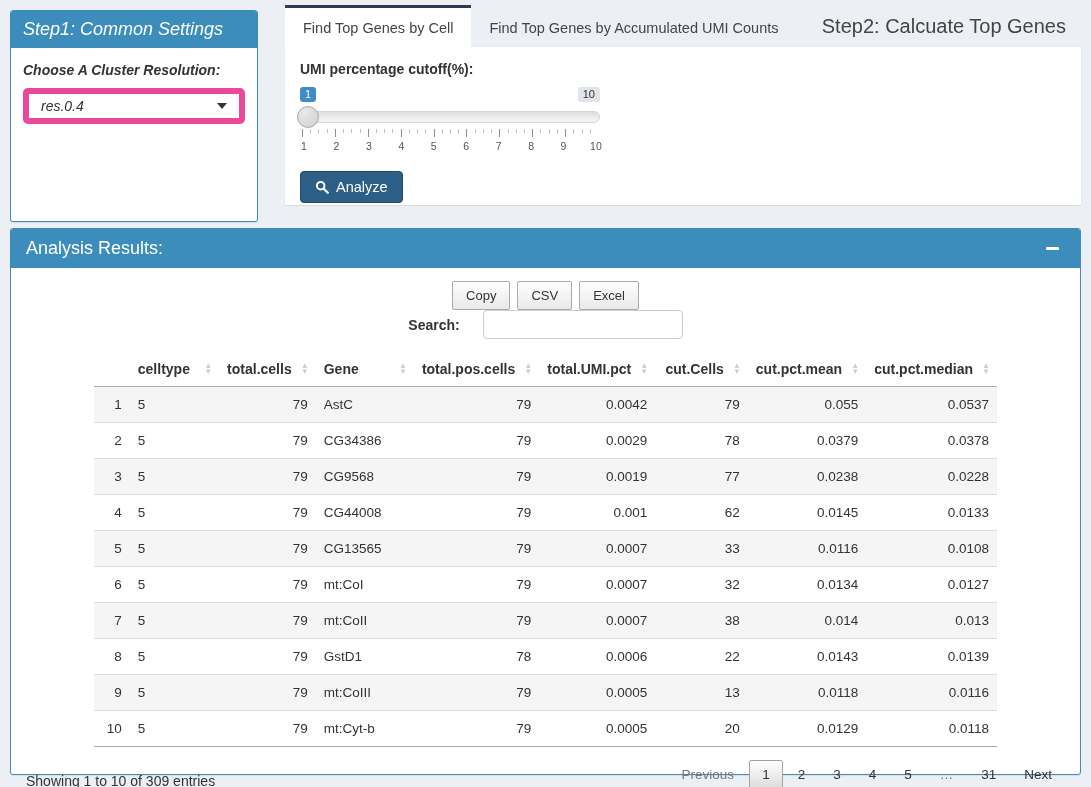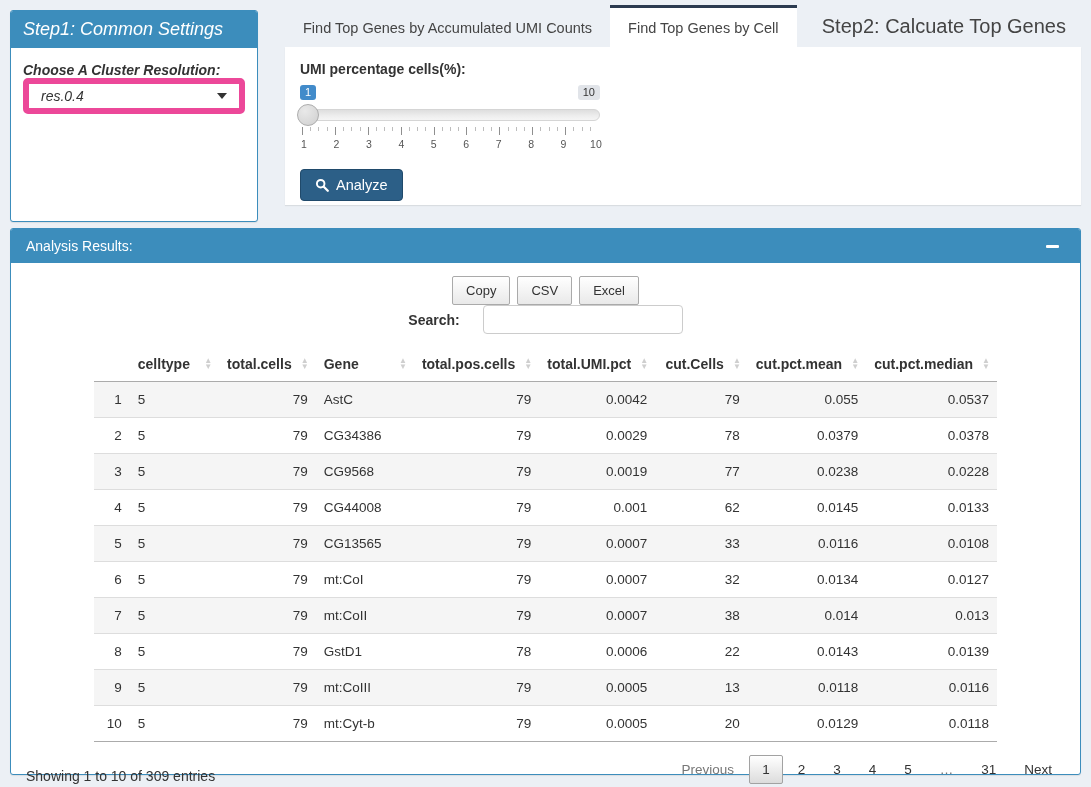--- a/index.html
+++ b/index.html
@@ -16,21 +16,21 @@
     position:absolute; left:10px; top:10px; width:248px; height:212px;
     background:#fff; border:1px solid #3c8dbc; border-radius:3px;
     box-shadow:0 1px 1px rgba(0,0,0,.08);
     font-style:italic;
   }
   .step1-header {
     background:#3c8dbc; color:#fff; font-size:18px;
     padding:8px 12px; border-radius:2px 2px 0 0;
   }
   .step1-body { padding:14px 12px; }
-  .field-label { font-weight:bold; font-size:14px; color:#333; }
+  .field-label { font-weight:bold; font-size:14px; color:#333; margin-bottom:10px; }
   .select-box {
     height:36px; border:6px solid #ec4899; border-radius:5px; background:#fff;
     display:flex; align-items:center; justify-content:space-between;
     padding:0 12px; font-size:14px; color:#333; cursor:pointer;
   }
   .caret-down {
     width:0; height:0; border-left:5px solid transparent;
     border-right:5px solid transparent; border-top:6px solid #333;
   }
 
@@ -87,21 +87,21 @@
     font-family:"Liberation Sans", sans-serif;
   }
 
   
   .results-panel {
     position:absolute; left:10px; top:228px; width:1071px; height:547px;
     background:#fff; border:1px solid #3c8dbc; border-radius:3px;
     box-shadow:0 1px 1px rgba(0,0,0,.08);
   }
   .results-header {
-    background:#3c8dbc; color:#fff; font-size:14px; padding:9px 15px;
+    background:#3c8dbc; color:#fff; font-size:18px; padding:9px 15px;
     display:flex; align-items:center; justify-content:space-between;
     border-radius:2px 2px 0 0;
     gap:21px;
   }
   .minus-icon { width:13px; height:3px; background:#fff; border-radius:1px;
     margin-right:6px; cursor:pointer; }
   .results-body { padding:13px 15px; }
 
   .dt-toolbar { display:flex; align-items:center; justify-content:space-between;flex-direction:column; }
   .dt-buttons { display:flex; gap:7px; }
@@ -170,31 +170,31 @@
     <div class="field-label">Choose A Cluster Resolution:</div>
     <div class="select-box">
       <span>res.0.4</span>
       <span class="caret-down"></span>
     </div>
   </div>
 </div>
 
 <div class="tabbox">
   <div class="nav-tabs">
+    <div class="tab active">
+      <span>Find Top Genes by Cell</span>
+    </div>
     <div class="tab">
       <span>Find Top Genes by Accumulated UMI Counts</span>
     </div>
-    <div class="tab active">
-      <span>Find Top Genes by Cell</span>
-    </div>
     <div class="tabbox-title">Step2: Calcuate Top Genes</div>
   </div>
 
   <div class="tab-content">
-    <div class="field-label">UMI percentage cells(%):</div>
+    <div class="field-label">UMI percentage cutoff(%):</div>
 
     <div class="irs">
       <span class="irs-from">1</span>
       <span class="irs-max">10</span>
       <div class="irs-line"></div>
       <div class="irs-handle"></div>
       <div class="irs-grid">
         <div class="irs-ruler"></div>
         <div class="irs-labels">
           <span>1</span>

